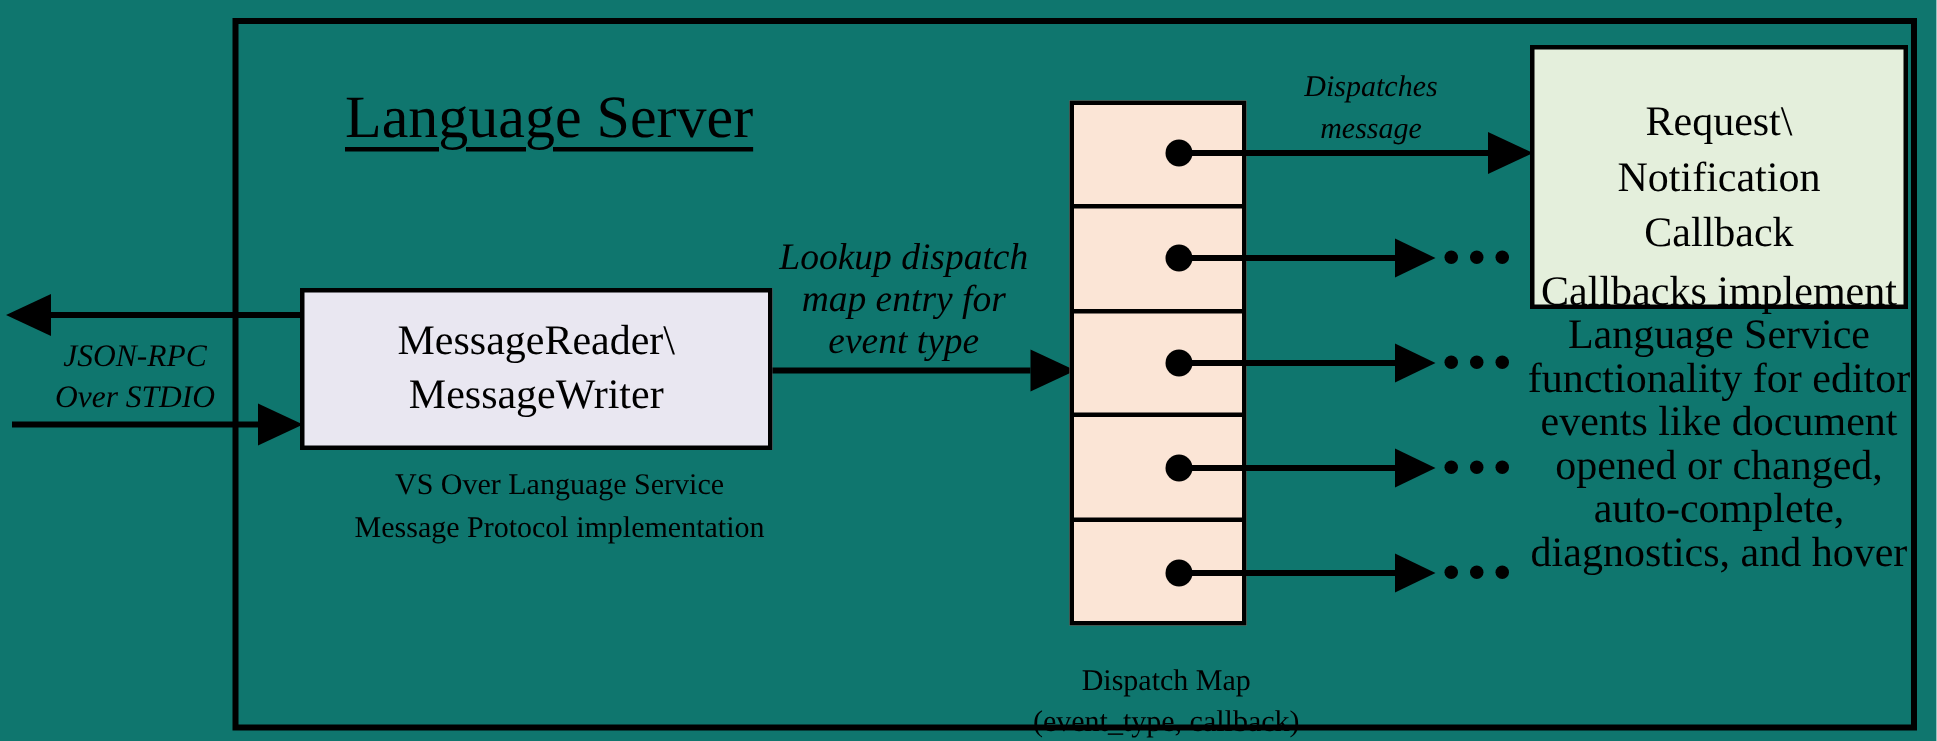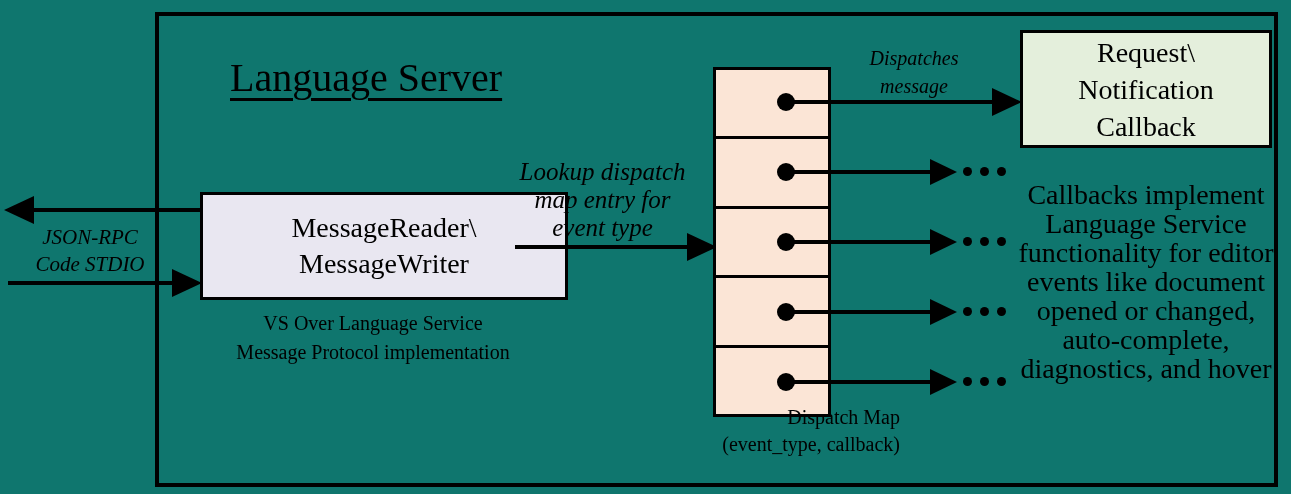--- a/index.html
+++ b/index.html
@@ -32,37 +32,37 @@
   .diagram-title {
     left: 230px; top: 54px;
     font-size: 40px; line-height: 48px;
     text-decoration: underline;
     text-decoration-thickness: 3px;
     text-underline-offset: 7px;
   }
 
   
   .reader-box {
-    left: 200px; top: 192px; width: 368px; height: 108px;
+    left: 200px; top: 192px; width: 315px; height: 108px;
     background: #E9E7F1; border: 3px solid #000;
     display: flex; align-items: center; justify-content: center;
     font-size: 28px; line-height: 36px; text-align: center;
   }
   .callback-box {
-    left: 1020px; top: 30px; width: 252px; height: 118px;
+    left: 1020px; top: 30px; width: 252px; height: 176px;
     background: #E4EFDC; border: 3px solid #000;
     display: flex; align-items: center; justify-content: center;
     font-size: 28px; line-height: 37px; text-align: center;
   }
   .reader-caption { left: 203px; top: 309px; width: 340px; font-size: 20px; line-height: 29px; }
   .callbacks-note { left: 1012px; top: 180px; width: 268px; font-size: 28px; line-height: 29px; }
   .io-label      { left: 20px;  top: 224px; width: 140px; font-size: 21px; line-height: 27px; }
   .lookup-label  { left: 505px; top: 158px; width: 195px; font-size: 25px; line-height: 28px; }
   .dispatches-label { left: 839px; top: 44px; width: 150px; font-size: 20px; line-height: 28px; }
-  .map-caption   { left: 655px; top: 404px; width: 245px; font-size: 20px; line-height: 27px; text-align: right; }
+  .map-caption   { left: 655px; top: 441px; width: 245px; font-size: 20px; line-height: 27px; }
 
   
   .dispatch-map {
     left: 713px; top: 67px; width: 118px; height: 350px;
     background: #FBE5D6; border: 3px solid #000;
     display: flex; flex-direction: column;
   }
   .dispatch-cell { flex: 1; border-bottom: 3px solid #000; }
   .dispatch-cell:last-child { border-bottom: none; }
   .map-dot {
@@ -88,21 +88,21 @@
 
   <div class="abs diagram-title">Language Server</div>
 
   <div class="abs hline" style="left:22px; top:208px; width:178px;"></div>
   <div class="abs head-left" style="left:4px; top:196px;"></div>
 
   <div class="abs hline" style="left:8px; top:281px; width:164px;"></div>
   <div class="abs head-right" style="left:172px; top:269px;"></div>
 
   <div class="abs io-label italic center pre">JSON-RPC
-Code STDIO</div>
+Over STDIO</div>
 
   <div class="abs reader-box pre">MessageReader\
 MessageWriter</div>
   <div class="abs reader-caption center pre">VS Over Language Service
 Message Protocol implementation</div>
 
   <div class="abs lookup-label italic center pre">Lookup dispatch
 map entry for
 event type</div>
   <div class="abs hline" style="left:515px; top:245px; width:172px;"></div>

